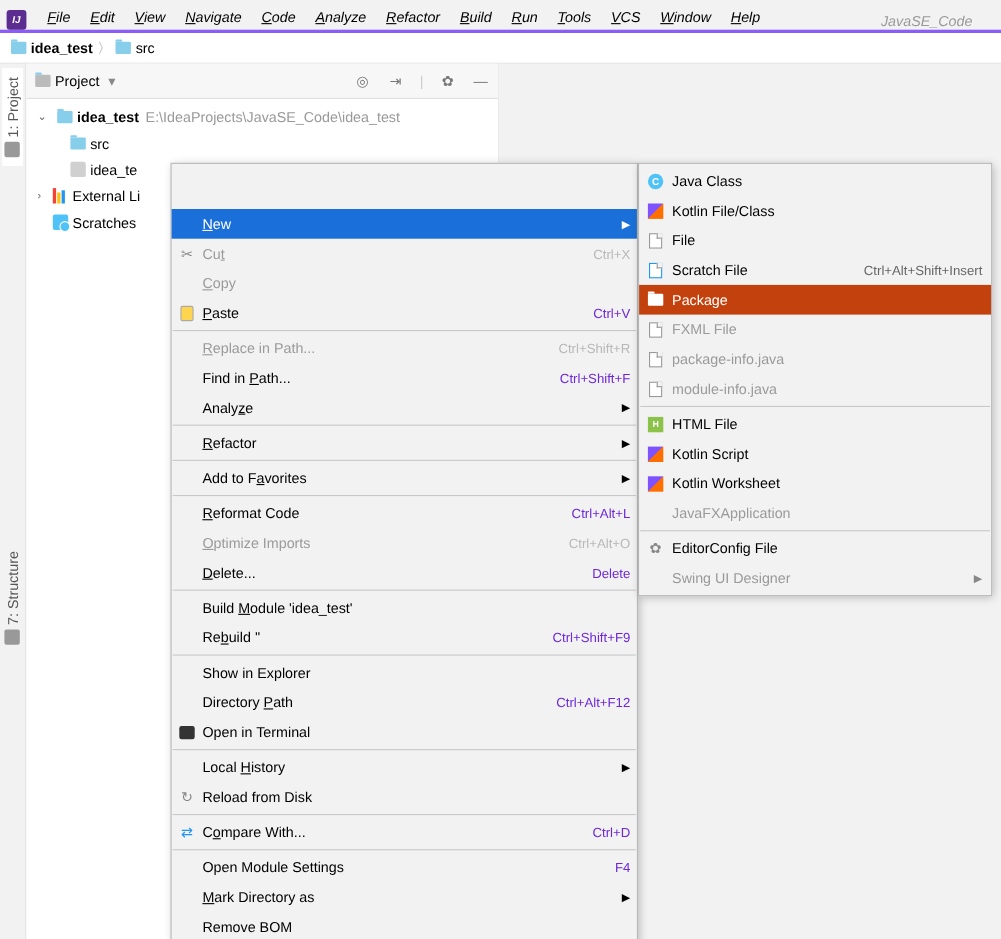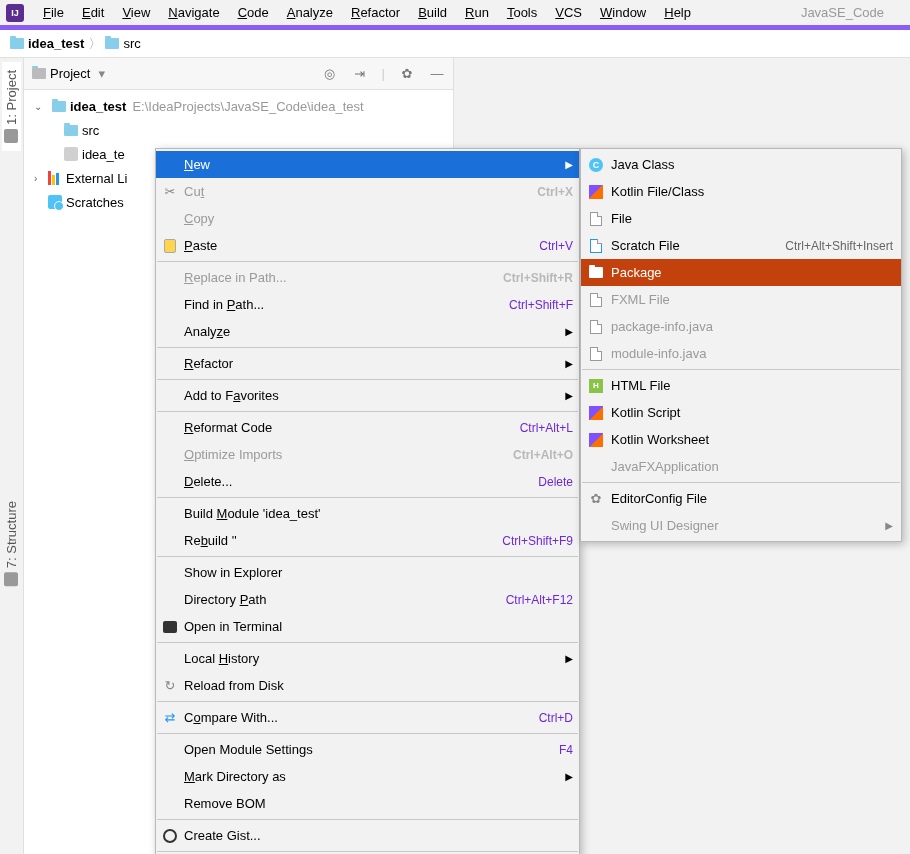--- a/index.html
+++ b/index.html
@@ -1,17 +1,17 @@
 <!DOCTYPE html>
 <html><head>
 <meta charset="utf-8">
 <style>
 * { margin:0; padding:0; box-sizing:border-box; font-family:"Segoe UI",Arial,sans-serif; font-size:13px; }
 body { width:910px; height:854px; background:#fff; overflow:hidden; position:relative; }
-.menubar { height:30px; display:flex; align-items:center; padding:0 6px; background:#f2f2f2; border-bottom:5px solid #8b5cf6; }
+.menubar { height:30px; display:flex; align-items:flex-end; padding:0 6px; background:#f2f2f2; border-bottom:3px solid #8b5cf6;font-style:italic; }
 .app-logo { width:18px; height:18px; background:#5c2d91; border-radius:3px; display:flex; align-items:center; justify-content:center; color:#fff; font-size:9px; font-weight:bold; margin-right:10px; }
 .menu-item { padding:4px 9px; cursor:default; color:#000; }
 .menu-item u { text-decoration:underline; }
 .project-name-right { margin-left:auto; padding-right:20px; color:#999; }
 .breadcrumb { height:28px; display:flex; align-items:center; padding:0 10px; background:#fff; border-bottom:1px solid #e0e0e0; }
 .bc-item { display:flex; align-items:center; gap:4px; }
 .bc-sep { margin:0 4px; color:#999; }
 .folder-icon { width:14px; height:11px; background:#87ceeb; border-radius:1px; position:relative; }
 .folder-icon::before { content:""; position:absolute; top:-2px; left:0; width:6px; height:2px; background:#87ceeb; border-radius:1px 1px 0 0; }
 .bc-bold { font-weight:bold; }
@@ -35,25 +35,25 @@
 .indent1 { padding-left:40px; }
 .indent2 { padding-left:40px; }
 .iml-icon { width:14px; height:14px; background:#d0d0d0; border-radius:2px; margin-right:4px; }
 .lib-icon { width:14px; height:14px; margin-right:4px; display:flex; }
 .lib-icon span { width:3px; margin-right:1px; }
 .scratch-icon { width:14px; height:14px; background:#4fc3f7; border-radius:2px; margin-right:4px; position:relative; }
 .scratch-icon::after { content:""; position:absolute; bottom:-2px; right:-2px; width:8px; height:8px; background:#4fc3f7; border:1px solid #fff; border-radius:50%; }
 .editor-area { flex:1; background:#f2f2f2; display:flex; align-items:center; justify-content:flex-end; color:#999; font-size:15px; padding-right:20px; }
 .context-menu { position:absolute; top:148px; left:155px; width:425px; background:#f2f2f2; border:1px solid #b8b8b8; box-shadow:2px 2px 8px rgba(0,0,0,0.25); z-index:100; padding:2px 0; }
 .cm-row { height:27px; display:flex; align-items:center; padding:0 6px 0 28px; position:relative; cursor:default; }
-.cm-row.sel { background:#1a6fd8; color:#fff; }
+.cm-row.sel { background:#1a6fd8; color:#fff;margin-top:39px; }
 .cm-row.dis { color:#9a9a9a; }
 .cm-icon { position:absolute; left:6px; width:16px; height:16px; display:flex; align-items:center; justify-content:center; }
 .cm-sc { margin-left:auto; color:#6d28d9; font-size:12px; }
-.cm-row.dis .cm-sc { color:#b8b8b8;font-weight:bold; }
+.cm-row.dis .cm-sc { color:#b8b8b8; }
 .cm-arrow { margin-left:auto; font-size:10px; }
 .cm-sep { height:1px; background:#c8c8c8; margin:2px 1px; }
 .submenu { position:absolute; top:148px; left:580px; width:322px; background:#f2f2f2; border:1px solid #b8b8b8; box-shadow:2px 2px 8px rgba(0,0,0,0.25); z-index:101; padding:2px 0; }
 .sm-row { height:27px; display:flex; align-items:center; padding:0 8px 0 30px; position:relative; cursor:default; }
 .sm-row.sel { background:#c2410c; color:#fff; }
 .sm-row.dis { color:#9a9a9a; }
 .sm-icon { position:absolute; left:7px; width:16px; height:16px; display:flex; align-items:center; justify-content:center; }
 .sm-sc { margin-left:auto; color:#666; font-size:12px; }
 .sm-arrow { margin-left:auto; font-size:10px; color:#888; }
 .sm-sep { height:1px; background:#c8c8c8; margin:2px 1px; }

